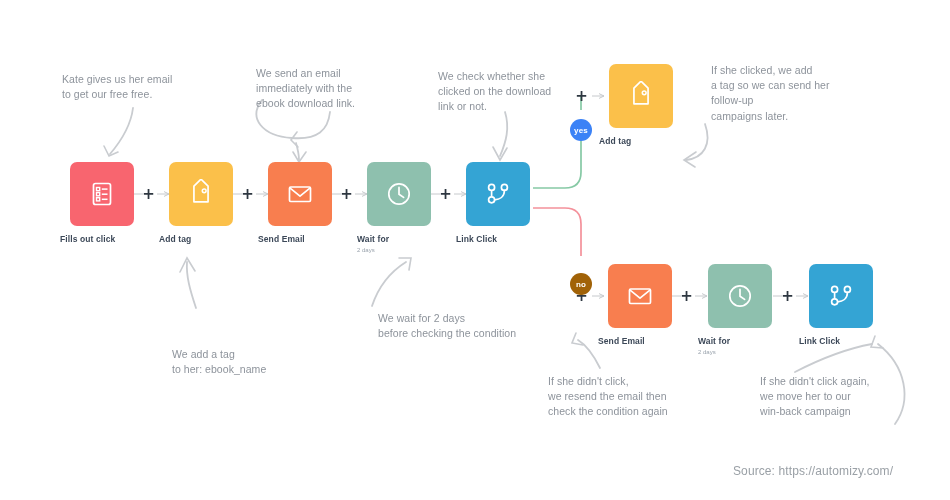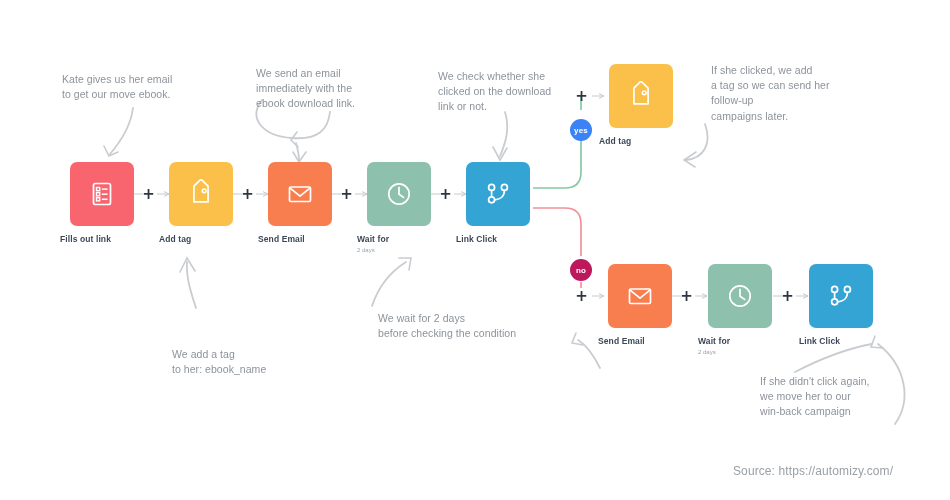--- a/index.html
+++ b/index.html
@@ -199,21 +199,21 @@
           <rect x="9.5" y="8.5" width="3.2" height="3.2" fill="none" stroke="#ffffff" stroke-width="1.4"></rect>
           <rect x="9.5" y="13.6" width="3.2" height="3.2" fill="none" stroke="#ffffff" stroke-width="1.4"></rect>
           <rect x="9.5" y="18.7" width="3.2" height="3.2" fill="none" stroke="#ffffff" stroke-width="1.4"></rect>
           <line x1="14.8" y1="10.1" x2="20.5" y2="10.1" stroke="#ffffff" stroke-width="1.5"></line>
           <line x1="14.8" y1="15.2" x2="20.5" y2="15.2" stroke="#ffffff" stroke-width="1.5"></line>
           <line x1="14.8" y1="20.3" x2="20.5" y2="20.3" stroke="#ffffff" stroke-width="1.5"></line>
         </svg>
       </span>
     </div>
     <div class="node-label">
-      <span>Fills out link</span>
+      <span>Fills out click</span>
     </div>
   </div>
 
   <div class="node" style="left:169px; top:162px;">
     <div class="node-box" style="background:#fbc04a;">
       <span>
         <svg width="30" height="30" viewBox="0 0 30 30">
           <path d="M15.5,4.5 L25.5,4.5 L25.5,14.5 L14.5,25.5 L4.5,15.5 Z" fill="none" stroke="#ffffff" stroke-width="1.7" stroke-linejoin="round" transform="rotate(-45 15 15)"></path>
           <circle cx="18.2" cy="11.8" r="1.9" fill="none" stroke="#ffffff" stroke-width="1.5"></circle>
         </svg>
@@ -286,21 +286,21 @@
           <path d="M15.5,4.5 L25.5,4.5 L25.5,14.5 L14.5,25.5 L4.5,15.5 Z" fill="none" stroke="#ffffff" stroke-width="1.7" stroke-linejoin="round" transform="rotate(-45 15 15)"></path>
           <circle cx="18.2" cy="11.8" r="1.9" fill="none" stroke="#ffffff" stroke-width="1.5"></circle>
         </svg>
       </span>
     </div>
     <div class="node-label">
       <span>Add tag</span>
     </div>
   </div>
 
-  <div class="badge" style="left:570px; top:259px; background:#be185d;">no</div>
+  <div class="badge" style="left:570px; top:273px; background:#a16207;">no</div>
 
   <div class="plus" style="left:574px; top:289px;">+</div>
 
   <div class="node" style="left:608px; top:264px;">
     <div class="node-box" style="background:#f87e4f;">
       <span>
         <svg width="30" height="30" viewBox="0 0 30 30">
           <rect x="4.5" y="8" width="21" height="14.5" rx="1.2" fill="none" stroke="#ffffff" stroke-width="1.7"></rect>
           <path d="M4.8,8.8 L15,17.2 L25.2,8.8" fill="none" stroke="#ffffff" stroke-width="1.7" stroke-linejoin="round"></path>
         </svg>
@@ -340,41 +340,44 @@
     </div>
     <div class="node-label">
       <span>Link Click</span>
     </div>
   </div>
 
   <div class="plus" style="left:679px; top:289px;">+</div>
   <div class="plus" style="left:780px; top:289px;">+</div>
 
   <div class="note" style="left:62px;  top:72px;  width:200px;">Kate gives us her email
-to get our move ebook.</div>
+to get our free free.</div>
 
   <div class="note" style="left:438px; top:69px;  width:180px;">We check whether she
 clicked on the download
 link or not.</div>
 
   <div class="note" style="left:256px; top:66px;  width:190px;">We send an email
 immediately with the
 ebook download link.</div>
 
   <div class="note" style="left:711px; top:63px;  width:200px;">If she clicked, we add
 a tag so we can send her
 follow-up
 campaigns later.</div>
 
   <div class="note" style="left:172px; top:311px; width:190px;margin-top:36px;">We add a tag
 to her: ebook_name</div>
 
   <div class="note" style="left:378px; top:311px; width:220px;">We wait for 2 days
 before checking the condition</div>
 
+  <div class="note" style="left:548px; top:374px; width:220px;">If she didn't click,
+we resend the email then
+check the condition again</div>
 
   <div class="note" style="left:760px; top:374px; width:200px;">If she didn't click again,
 we move her to our
 win-back campaign</div>
 
   <div class="source" style="left:733px; top:464px;">Source: https://automizy.com/</div>
 
 </div>
 
 </body></html>

